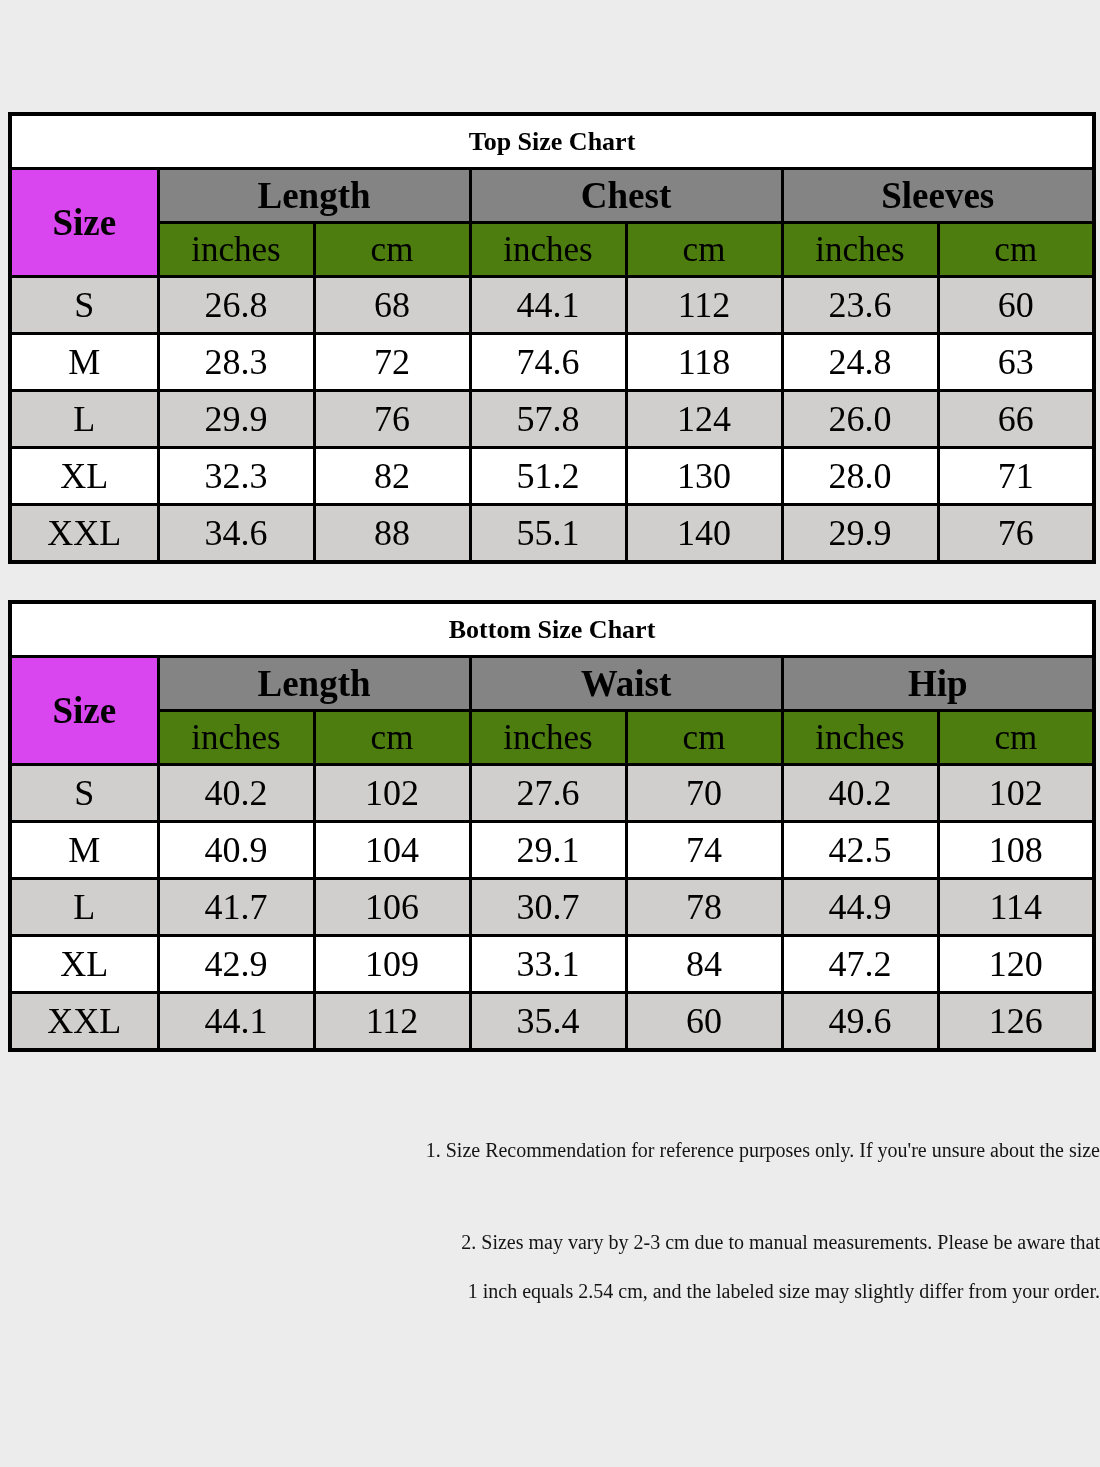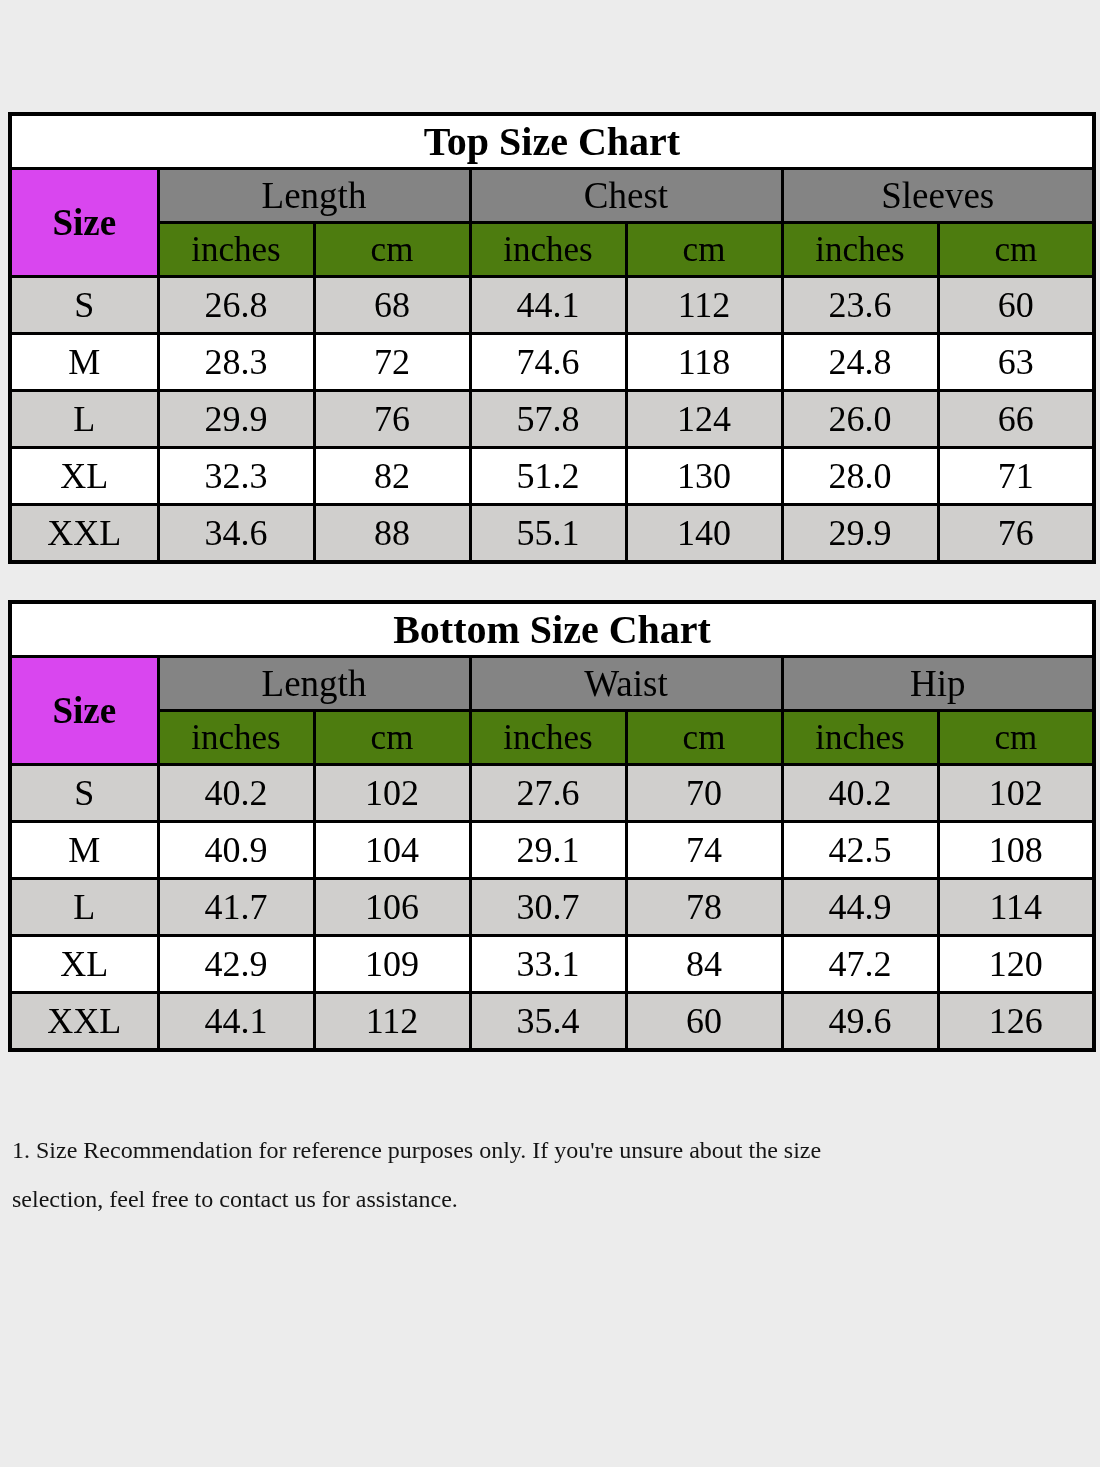--- a/index.html
+++ b/index.html
@@ -30,56 +30,57 @@
   table.size-table td {
     border: 3px solid #000;
     text-align: center;
     vertical-align: middle;
     padding: 0;
     overflow: hidden;
   }
   td.title-cell {
     background: #ffffff;
     font-weight: bold;
-    font-size: 40px;
+    font-size: 26px;
     height: 51px;
   }
   td.size-head {
     background: #d946ef;
     font-weight: bold;
     font-size: 37px;
   }
   tr.group-row td {
     height: 51px;
   }
   td.group-head {
     background: #848484;
-    font-weight: normal;
+    font-weight: bold;
     font-size: 37px;
     margin-left: 20px;
   }
   tr.unit-row td {
     background: #4d7c0f;
     font-size: 35px;
     height: 51px;
   }
   tr.data-row td {
     font-size: 36px;
     height: 54px;
   }
   tr.data-row.stripe td {
     background: #d0cfcd;
   }
   tr.data-row.plain td {
     background: #ffffff;
   }
   .notes {
-    margin: 74px 0 0 12px;
-    font-size: 24px;
+    margin: 74px 0 0 30px;
+    font-size: 20px;
     color: #141414;
+    text-align: right;
   }
   .note-line {
     line-height: 49px;
     white-space: nowrap;
   }
   .note-para + .note-para {
     margin-top: 43px;
   }
 </style>
 </head>
@@ -233,15 +234,18 @@
       <td>60</td>
       <td>49.6</td>
       <td>126</td>
     </tr>
   </tbody>
 </table>
 
 <div class="notes">
   <div class="note-para">
     <div class="note-line">1. Size Recommendation for reference purposes only. If you're unsure about the size</div>
-    <div class="note-line">selection, feel free to contact us for assistance.</div>
+  </div>
+  <div class="note-para">
+    <div class="note-line">2. Sizes may vary by 2-3 cm due to manual measurements. Please be aware that</div>
+    <div class="note-line">1 inch equals 2.54 cm, and the labeled size may slightly differ from your order.</div>
   </div>
 </div>
 
 </body></html>

